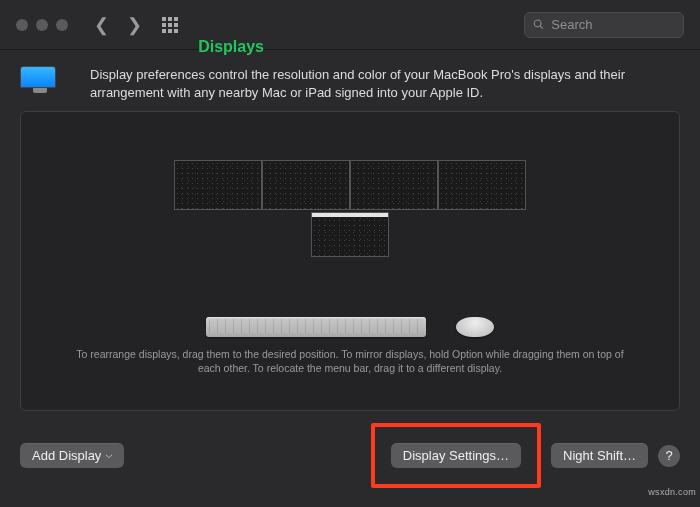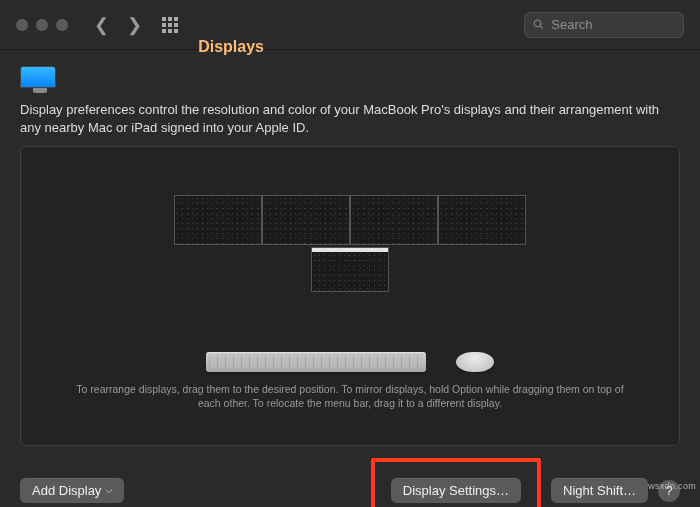--- a/index.html
+++ b/index.html
@@ -35,21 +35,21 @@
   .nav-arrows { display: flex; gap: 18px; margin-left: 12px; color: #999; }
   .nav-arrows span { font-size: 18px; cursor: default; }
   .apps-icon {
     display: grid;
     grid-template-columns: repeat(3, 4px);
     grid-template-rows: repeat(3, 4px);
     gap: 2px;
     margin-left: 6px;
   }
   .apps-icon div { background: #aaa; width:4px; height:4px; }
-  .title { font-size: 16px; font-weight: 600; color: #fdba74; margin-left: 6px; margin-top: 44px; }
+  .title { font-size: 16px; font-weight: 600; color: #22c55e; margin-left: 6px; margin-top: 44px; }
   .spacer { flex: 1; }
   .searchbox {
     display: flex; align-items: center;
     background: #3a3a3c;
     border: 1px solid #4a4a4c;
     border-radius: 6px;
     height: 26px;
     width: 160px;
     padding: 0 8px;
     color: #8e8e93;
@@ -59,22 +59,21 @@
   .searchbox input {
     background: transparent; border: none; outline: none;
     color: #ddd; font-size: 13px; width: 100%;
   }
   .searchbox input::placeholder { color: #8e8e93; }
 
   
   .desc-row {
     display: flex;
     padding: 16px 20px 10px 20px;
-    gap: 8px;
-    flex-direction: column;
+    gap: 30px;
   }
   .display-icon {
     width: 40px; flex-shrink: 0;
   }
   .display-icon .screen {
     width: 36px; height: 22px;
     background: linear-gradient(#35b8ff,#0a84ff);
     border-radius: 3px 3px 0 0;
     border: 1px solid #444;
   }
@@ -175,21 +174,21 @@
     border: none;
     cursor: pointer;
   }
   .highlight-box {
     border: 4px solid #ff3b1f;
     padding: 16px;
     border-radius: 2px;
   }
   .watermark {
     position: absolute;
-    right: 4px; bottom: 16px;
+    right: 4px; bottom: 10px;
     color: #ccc;
     font-size: 9px;
     letter-spacing: .3px;
     opacity: .8;
   }
 </style>
 </head>
 <body>
 
 <div class="window">

